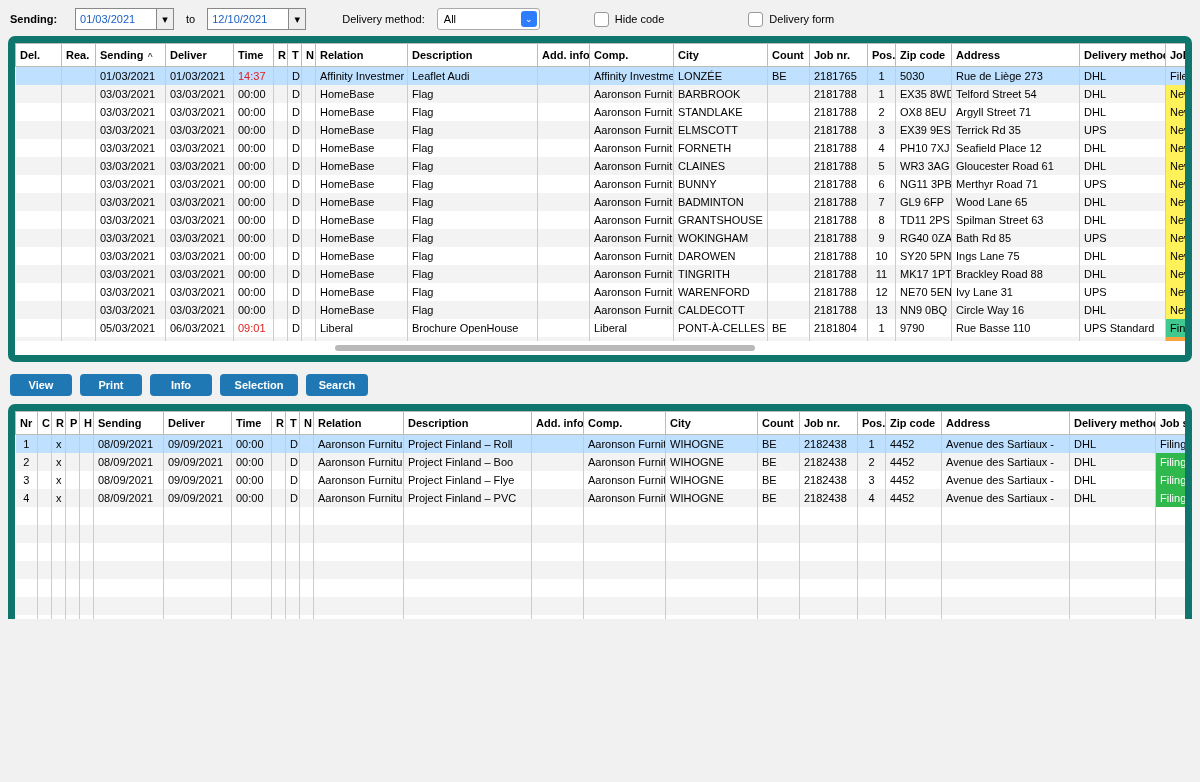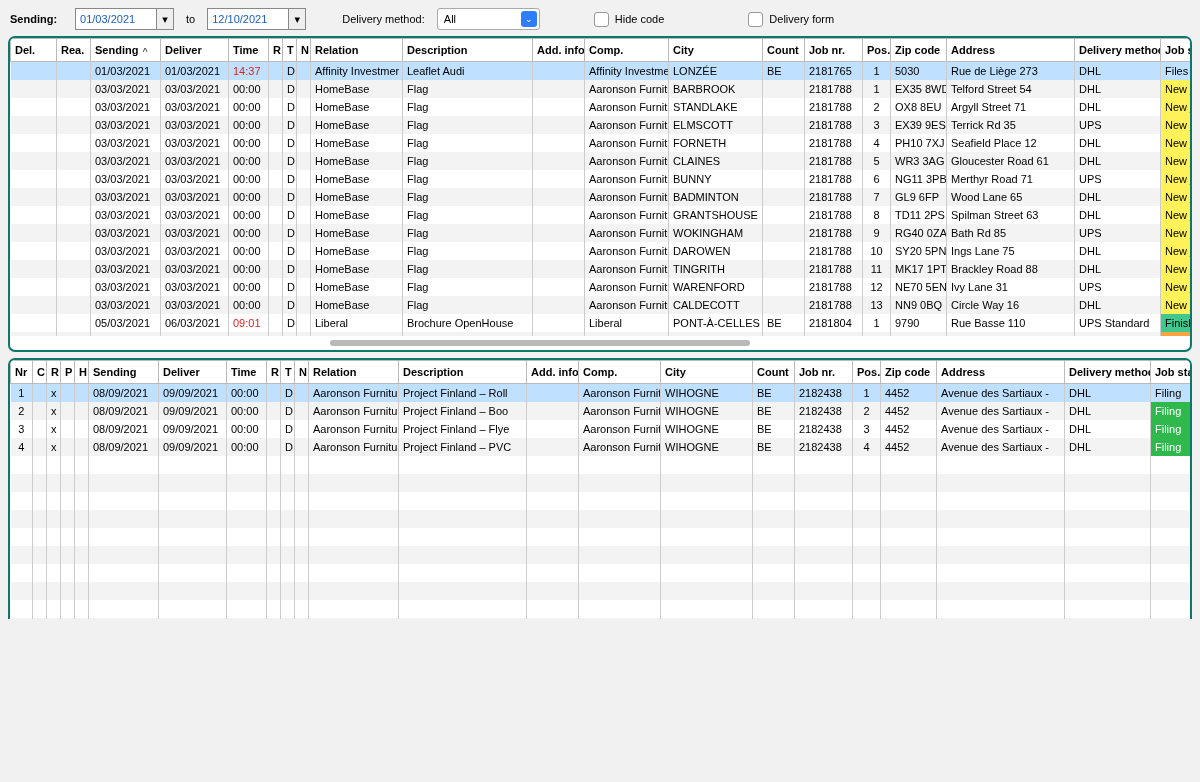--- a/index.html
+++ b/index.html
@@ -6,21 +6,21 @@
 .app{width:1200px;height:619px;position:relative;background:#f1f1f1;}
 .topbar{padding:8px 10px 6px 10px;display:flex;align-items:center;gap:12px;}
 .topbar label.hdr{font-weight:bold;margin-right:6px;}
 .date-combo{display:inline-flex;border:1px solid #888;background:#fff;height:20px;}
 .date-combo input{border:none;width:72px;padding:0 4px;font-size:11px;color:#1a5fc4;}
 .date-combo .btn{width:16px;border-left:1px solid #888;background:#eee;display:flex;align-items:center;justify-content:center;cursor:pointer;}
 .dm-select{display:inline-flex;align-items:center;border:1px solid #aaa;border-radius:3px;background:#fff;height:20px;padding-left:6px;width:95px;justify-content:space-between;gap:28px;}
 .dm-select .cbtn{width:16px;height:16px;border-radius:3px;background:#2f7dff;color:#fff;display:flex;align-items:center;justify-content:center;font-size:9px;margin:2px;}
 .chk{display:inline-flex;align-items:center;gap:6px;}
 .chk .box{width:13px;height:13px;border:1px solid #999;border-radius:3px;background:#fff;}
-.panel{margin:0 8px 6px 8px;border:2px solid #0f766e;border-radius:7px;background:#fff;overflow:hidden;position:relative;}
+.panel{margin:0 8px 6px 8px;border:7px solid #0f766e;border-radius:7px;background:#fff;overflow:hidden;position:relative;}
 .panel.top{height:312px;}
 .panel.bot{height:316px;}
 .grid{width:100%;border-collapse:collapse;table-layout:fixed;}
 .grid th{background:#fff;border:1px solid #bbb;font-weight:bold;text-align:left;padding:2px 4px;height:18px;overflow:hidden;white-space:nowrap;}
 .grid td{border-right:1px solid #ccc;padding:1px 4px;height:16px;overflow:hidden;white-space:nowrap;text-overflow:clip;}
 .grid tbody tr:nth-child(even){background:#f3f3f3;}
 .grid tbody tr.sel{background:#bfe1ff !important;}
 .grid tbody tr.sel td{background:#bfe1ff;}
 .red{color:#e02020;margin-left:6px;}
 .c{text-align:center;}
@@ -473,20 +473,27 @@
       <td class="status st-pr">Printing</td>
             </tr>
           </tbody>
         </table>
   </div>
   <div class="scrolltrack">
     <div class="scrollthumb" style="width:420px"></div>
   </div>
 </div>
 
+<div class="btnbar">
+  <button class="btn">View</button>
+  <button class="btn">Print</button>
+  <button class="btn">Info</button>
+  <button class="btn wide">Selection</button>
+  <button class="btn">Search</button>
+</div>
 
 <div class="panel bot">
   <div class="gridwrap">
     <table class="grid" id="botgrid">
           <colgroup>
             <col style="width:22px">
             <col style="width:14px">
             <col style="width:14px">
             <col style="width:14px">
             <col style="width:14px">

